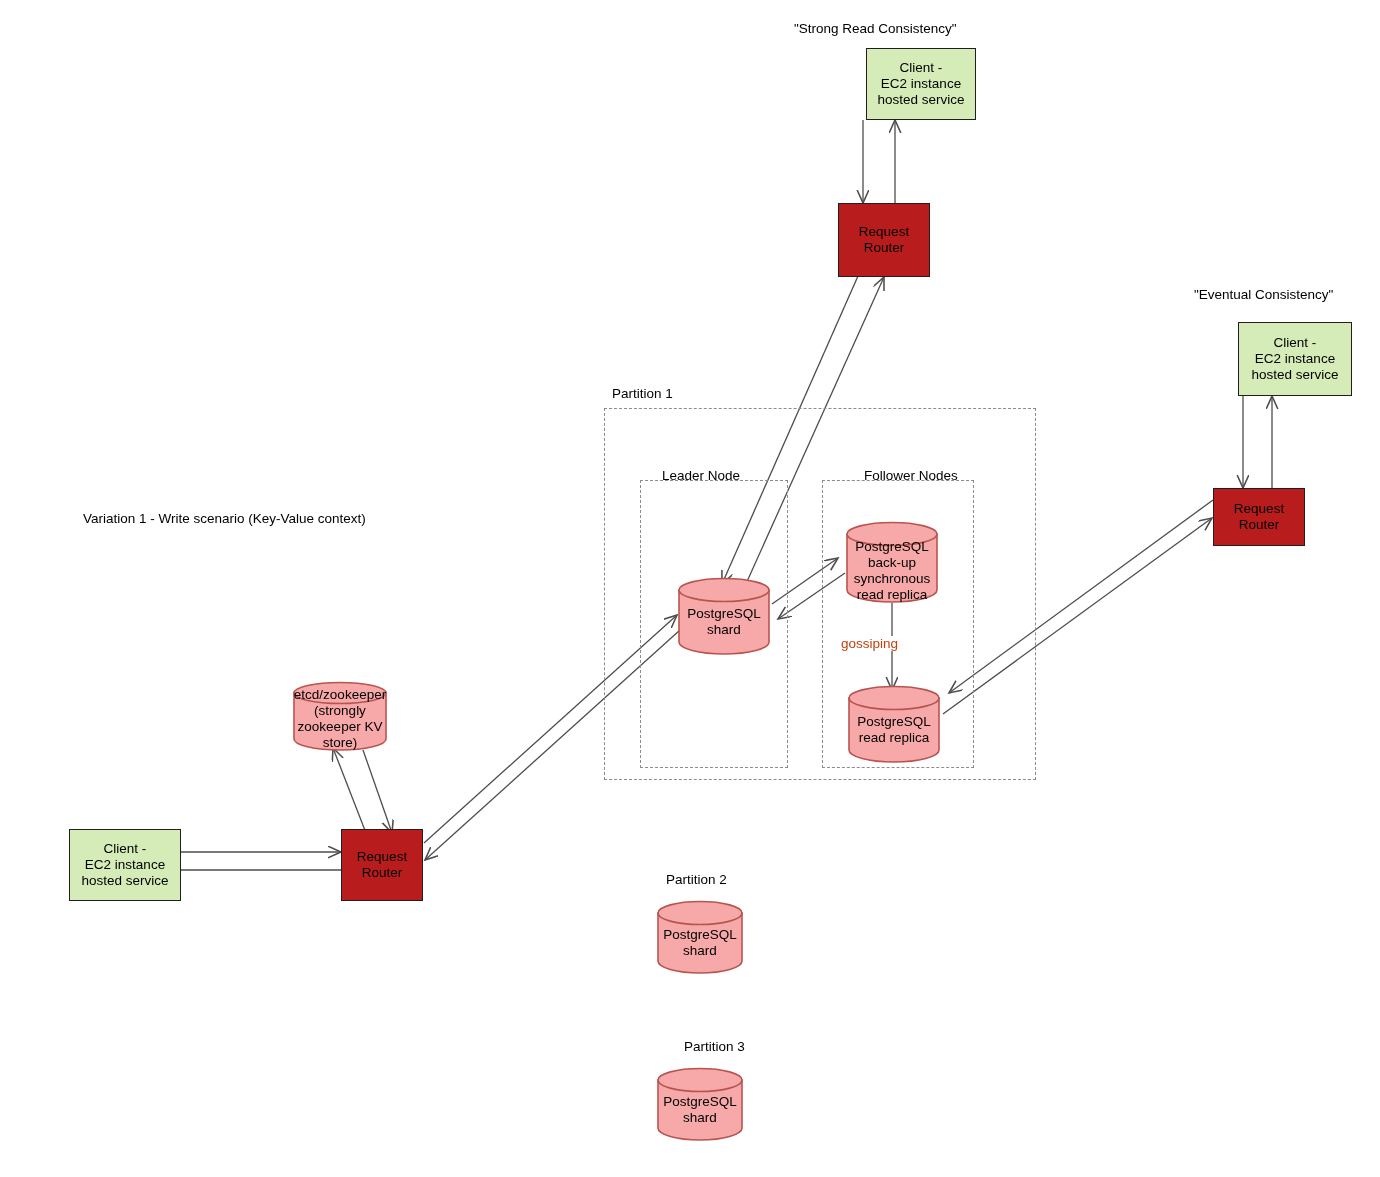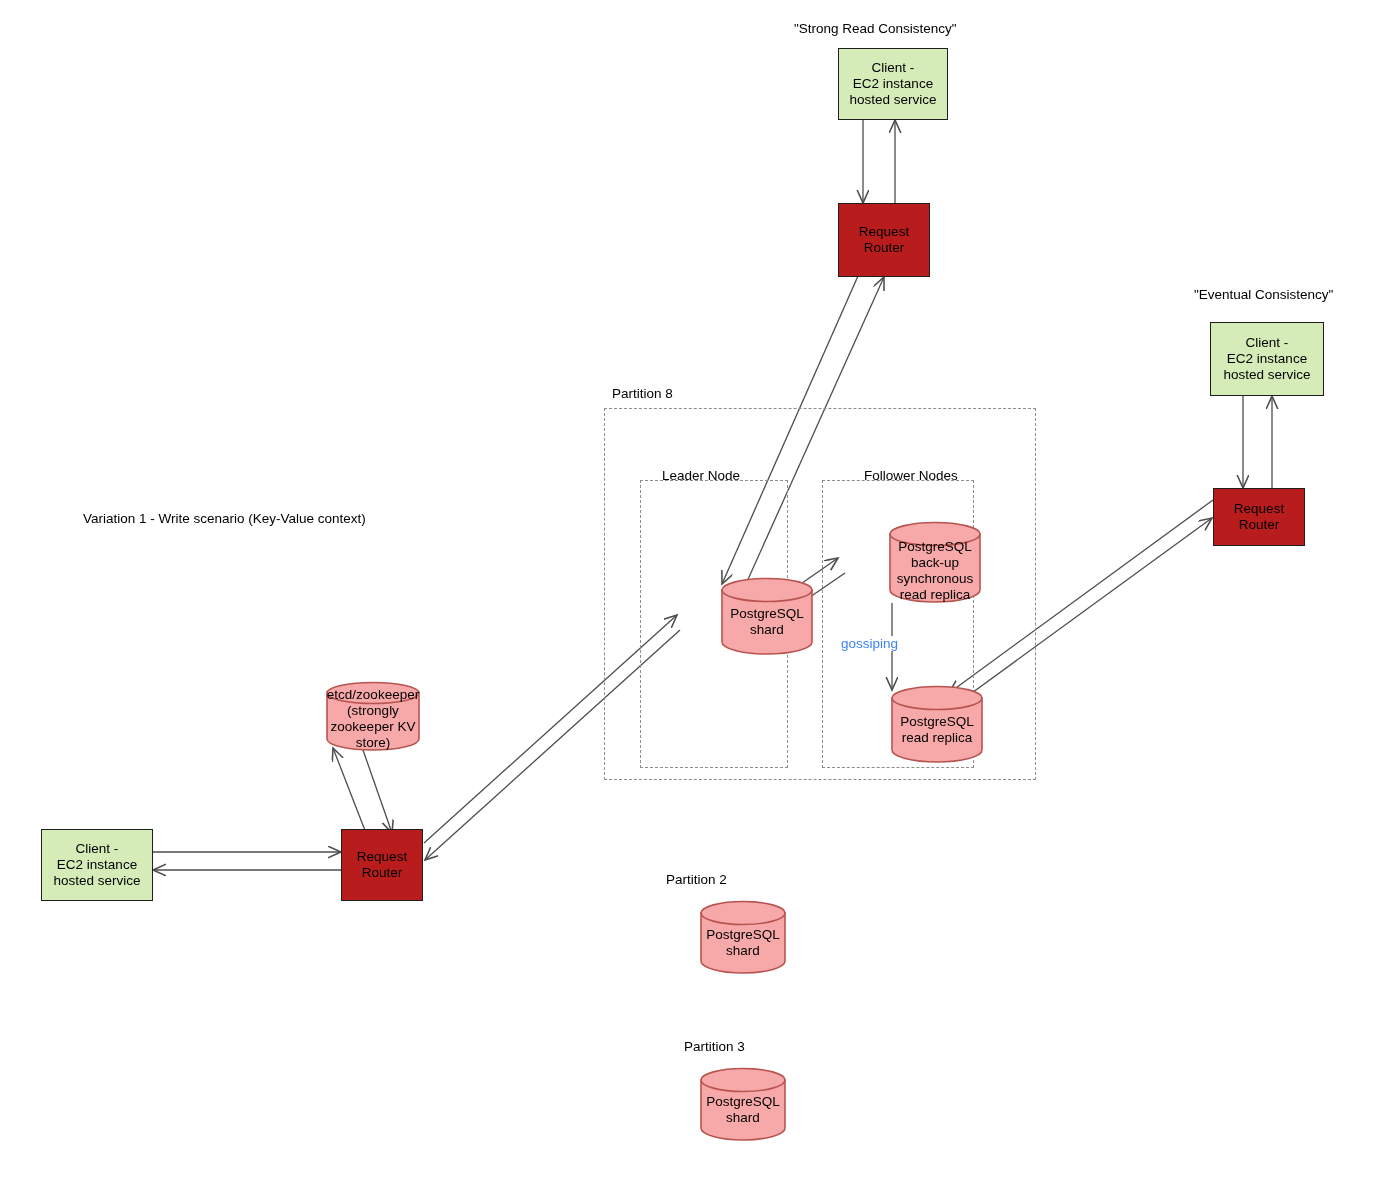--- a/index.html
+++ b/index.html
@@ -33,28 +33,28 @@
     line-height: 1.18;
     color: #000000;
     z-index: 3;
   }
   .box {
     border: 1.6px solid #1f1f1f;
     font-size: 13.5px;
   }
   .box.green {
     background: #d5ecb8;
+    margin-left: 28px;
   }
   .box.tan {
     background: #b91c1c;
   }
   .cyl-wrap {
     position: absolute;
     z-index: 3;
-    margin-left: 43px;
   }
   .cyl-wrap svg {
     position: absolute;
     left: 0;
     top: 0;
     overflow: visible;
   }
   .cyl-label {
     position: absolute;
     left: 50%;
@@ -76,21 +76,21 @@
   .caption {
     position: absolute;
     font-size: 13.5px;
     color: #000000;
     white-space: nowrap;
     z-index: 2;
   }
   .edge-label {
     position: absolute;
     font-size: 13.5px;
-    color: #3b82f6;
+    color: #c2410c;
     white-space: nowrap;
     background: #ffffff;
     padding: 0 3px;
     z-index: 4;
   }
 </style>
 </head>
 <body>
 
 <div id="canvas">
@@ -134,21 +134,21 @@
   <div class="grp" style="left:604px; top:408px; width:432px; height:372px;"></div>
   <div class="grp" style="left:640px; top:480px; width:148px; height:288px;"></div>
   <div class="grp" style="left:822px; top:480px; width:152px; height:288px;"></div>
 
   <div class="caption" style="left:794px; top:21px;">"Strong Read Consistency"</div>
 
   <div class="caption" style="left:1194px; top:287px;">"Eventual Consistency"</div>
 
   <div class="caption" style="left:83px; top:511px;">Variation 1 - Write scenario (Key-Value context)</div>
 
-  <div class="caption" style="left:612px; top:386px;">Partition 8</div>
+  <div class="caption" style="left:612px; top:386px;">Partition 1</div>
 
   <div class="caption" style="left:662px; top:468px;">Leader Node</div>
 
   <div class="caption" style="left:836px; top:468px;margin-left:28px;">Follower Nodes</div>
 
   <div class="caption" style="left:666px; top:872px;">Partition 2</div>
 
   <div class="caption" style="left:684px; top:1039px;">Partition 3</div>
 
   <div class="edge-label" style="left:838px; top:636px;">gossiping</div>
@@ -191,21 +191,21 @@
     </div>
   </div>
 
   <div class="node box tan" style="left:341px; top:829px; width:82px; height:72px;">
     <div>
       <div>Request</div>
       <div>Router</div>
     </div>
   </div>
 
-  <div class="cyl-wrap" style="left:283px; top:682px; width:94px; height:64px;">
+  <div class="cyl-wrap" style="left:293px; top:682px; width:94px; height:64px;">
     <svg width="94" height="68" viewBox="0 0 94 68">
       <path d="M1,11 L1,57 A46,11 0 0 0 93,57 L93,11 Z" fill="#f7a8a8" stroke="#b85450" stroke-width="1.6"></path>
       <ellipse cx="47" cy="11" rx="46" ry="10.5" fill="#f7a8a8" stroke="#b85450" stroke-width="1.6"></ellipse>
     </svg>
     <div class="cyl-label" style="top:5px;">
       <div>etcd/zookeeper</div>
       <div>(strongly</div>
       <div>zookeeper KV</div>
       <div>store)</div>
     </div>

